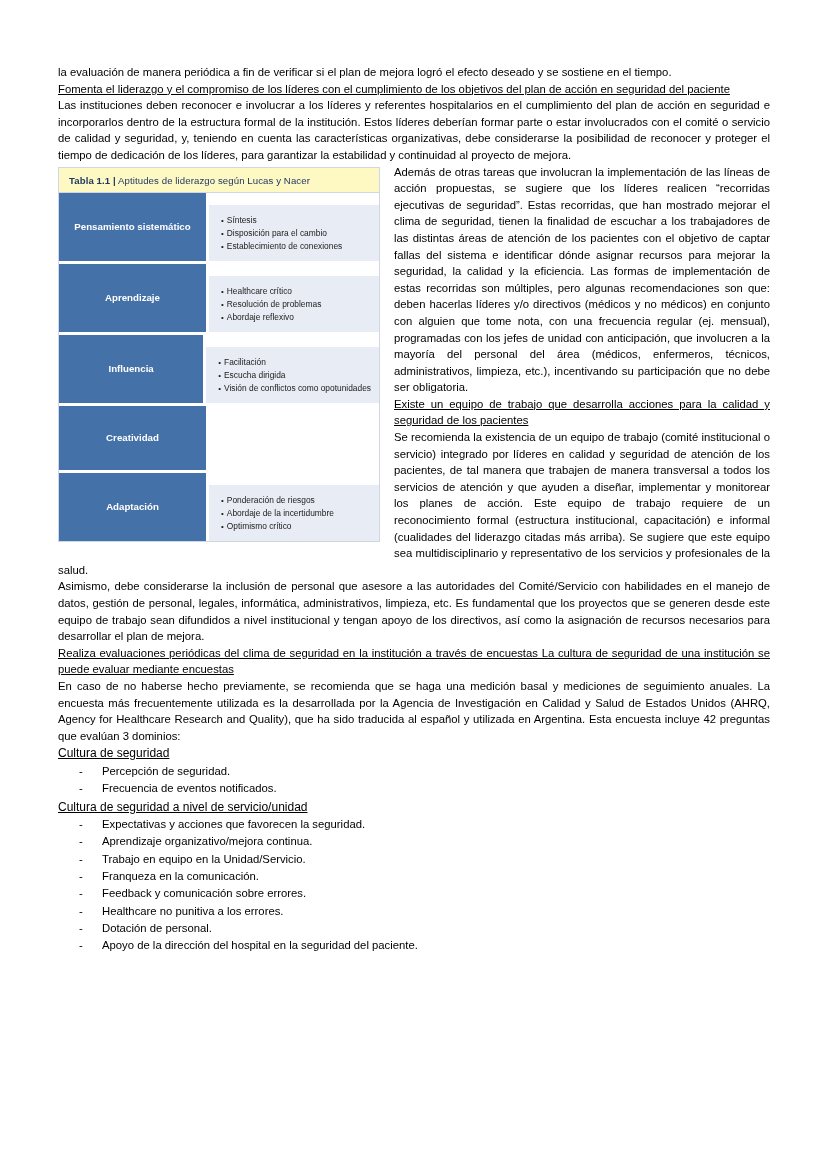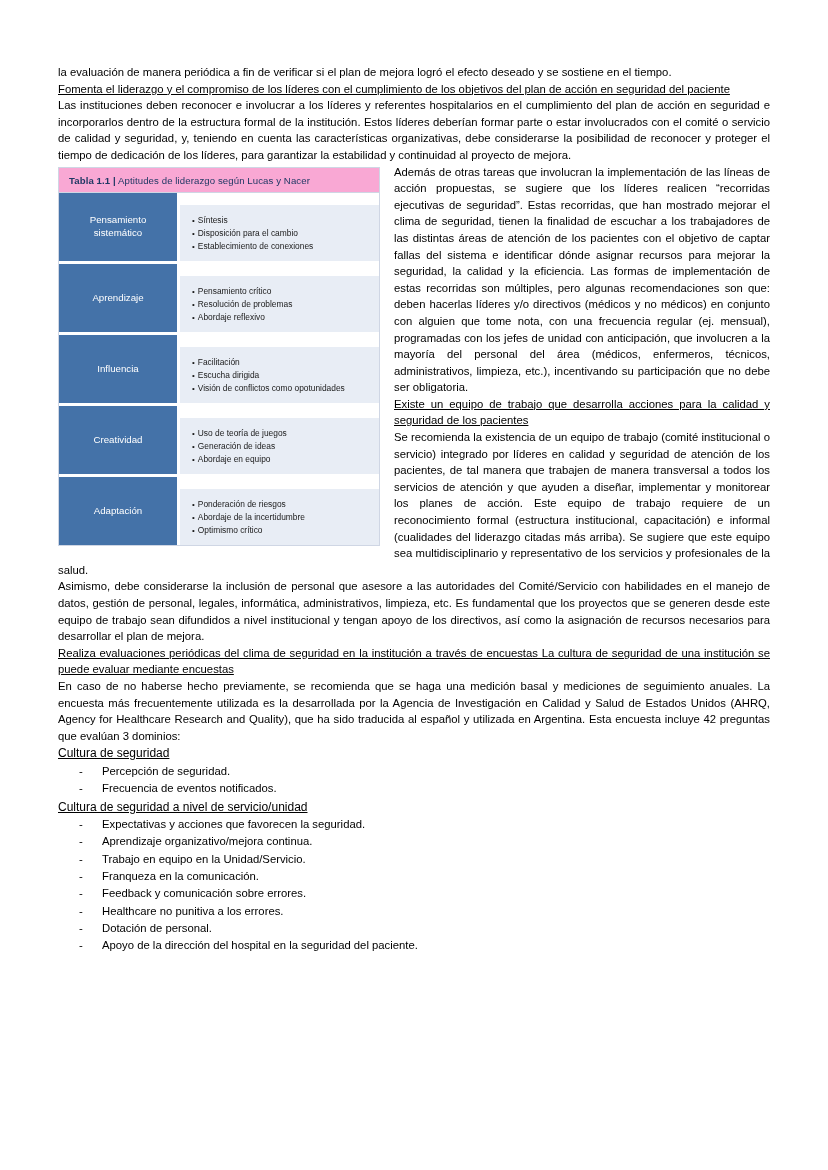--- a/index.html
+++ b/index.html
@@ -46,21 +46,21 @@
   .block {
     margin-bottom: 0px;
   }
   
   .figure {
     float: left;
     width: 322px;
     margin: 3px 14px 4px 0;
   }
   .fig-title-bar {
-    background: #f9a8d4;
+    background: #fef9c3;
     border: 1px solid #cfd6e4;
     border-bottom: none;
     padding: 7px 8px 6px 10px;
     font-size: 9.6px;
     color: #1f3864;
     font-weight: bold;
     letter-spacing: .1px;
   }
   .fig-title-bar .t-reg {
     font-weight: normal;
@@ -71,25 +71,25 @@
     background: #ffffff;
   }
   .fig-row {
     display: flex;
     align-items: stretch;
     border-bottom: 3px solid #ffffff;
     min-height: 64px;
   }
   .fig-row:last-child { border-bottom: none; }
   .fig-left {
-    width: 121px;
+    width: 150px;
     background: #4472a8;
     color: #ffffff;
     font-size: 9.7px;
-    font-weight: normal;
+    font-weight: bold;
     display: flex;
     align-items: center;
     justify-content: center;
     text-align: center;
     padding: 4px 6px;
     box-sizing: border-box;
     line-height: 1.25;
     border-right: 3px solid #ffffff;
   }
   .fig-right {
@@ -162,42 +162,37 @@
           <div class="fig-right">
             <div class="bullet-dot">Síntesis</div>
             <div class="bullet-dot">Disposición para el cambio</div>
             <div class="bullet-dot">Establecimiento de conexiones</div>
           </div>
         </div>
 
         <div class="fig-row">
           <div class="fig-left">Aprendizaje</div>
           <div class="fig-right">
-            <div class="bullet-dot">Pensamiento crítico</div>
+            <div class="bullet-dot">Healthcare crítico</div>
             <div class="bullet-dot">Resolución de problemas</div>
             <div class="bullet-dot">Abordaje reflexivo</div>
           </div>
         </div>
 
         <div class="fig-row">
           <div class="fig-left">Influencia</div>
           <div class="fig-right">
             <div class="bullet-dot">Facilitación</div>
             <div class="bullet-dot">Escucha dirigida</div>
             <div class="bullet-dot">Visión de conflictos como opotunidades</div>
           </div>
         </div>
 
         <div class="fig-row">
           <div class="fig-left">Creatividad</div>
-          <div class="fig-right">
-            <div class="bullet-dot">Uso de teoría de juegos</div>
-            <div class="bullet-dot">Generación de ideas</div>
-            <div class="bullet-dot">Abordaje en equipo</div>
-          </div>
         </div>
 
         <div class="fig-row">
           <div class="fig-left">Adaptación</div>
           <div class="fig-right">
             <div class="bullet-dot">Ponderación de riesgos</div>
             <div class="bullet-dot">Abordaje de la incertidumbre</div>
             <div class="bullet-dot">Optimismo crítico</div>
           </div>
         </div>

